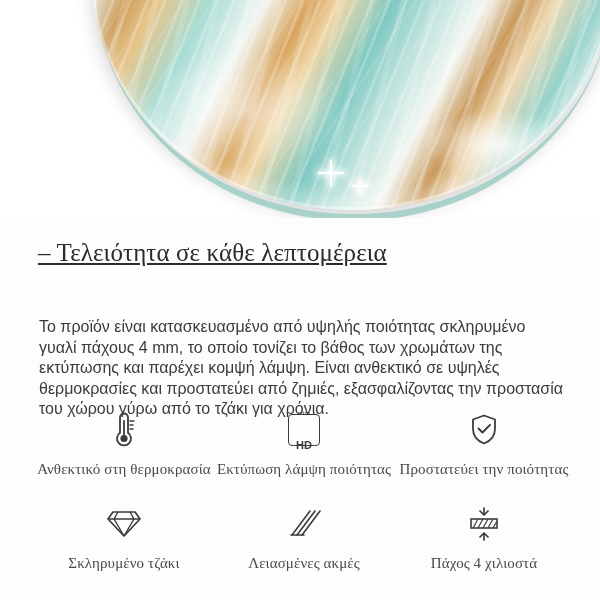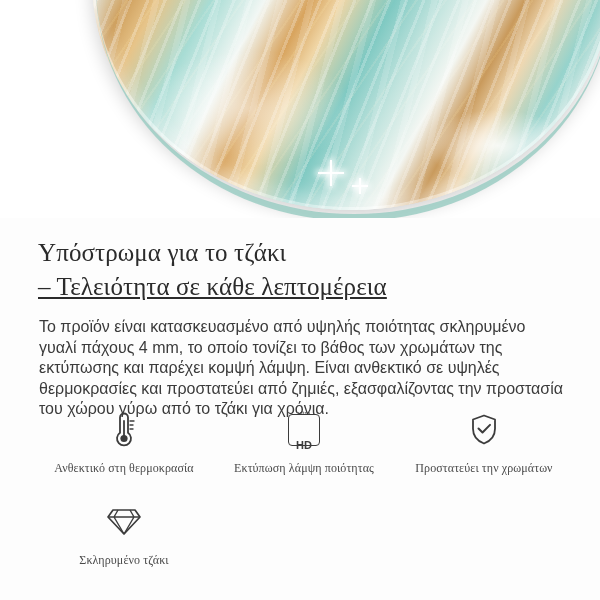--- a/index.html
+++ b/index.html
@@ -169,21 +169,21 @@
   }
   .feature-icon {
     height: 44px;
     display: flex;
     align-items: center;
     justify-content: center;
   }
   .feature-label {
     margin-top: 9px;
     font-family: "Liberation Serif", serif;
-    font-size: 12px;
+    font-size: 15px;
     color: #4a4a4a;
     text-align: center;
     letter-spacing: 0.1px;
   }
   .ultrahd-box {
     width: 30px;
     height: 30px;
     border: 1.6px solid #3c3c3c;
     border-radius: 4px;
     display: flex;
@@ -218,21 +218,20 @@
       <div class="hero-plate-rim"></div>
     </div>
     <div class="hero-edge"></div>
     <div class="hero-sparkle sp1"></div>
     <div class="hero-sparkle sp2"></div>
   </div>
 
   <div class="content">
 
     <div class="headline">
-      <span>Υπόστρωμα για το τζάκι</span>
       <span class="line2">– Τελειότητα σε κάθε λεπτομέρεια</span>
     </div>
 
     <div class="body-copy">Το προϊόν είναι κατασκευασμένο από υψηλής ποιότητας σκληρυμένο γυαλί πάχους 4 mm, το οποίο τονίζει το βάθος των χρωμάτων της εκτύπωσης και παρέχει κομψή λάμψη. Είναι ανθεκτικό σε υψηλές θερμοκρασίες και προστατεύει από ζημιές, εξασφαλίζοντας την προστασία του χώρου γύρω από το τζάκι για χρόνια.</div>
 
     <div class="features">
 
       <div class="feature">
         <div class="feature-icon">
           <svg width="34" height="38" viewBox="0 0 34 38" fill="none" xmlns="http://www.w3.org/2000/svg">
@@ -255,30 +254,52 @@
         <div class="feature-label">Εκτύπωση λάμψη ποιότητας</div>
       </div>
 
       <div class="feature">
         <div class="feature-icon">
           <svg width="34" height="38" viewBox="0 0 34 38" fill="none" xmlns="http://www.w3.org/2000/svg">
             <path d="M17 4.5l11 4v9.2c0 7.2-4.6 12.3-11 14.8-6.4-2.5-11-7.6-11-14.8V8.5l11-4z" stroke="#3c3c3c" stroke-width="1.8" stroke-linejoin="round"></path>
             <path d="M11.5 17.5l4 4 7.5-7.6" stroke="#3c3c3c" stroke-width="2" stroke-linecap="round" stroke-linejoin="round"></path>
           </svg>
         </div>
-        <div class="feature-label">Προστατεύει την χρωμάτων</div>
+        <div class="feature-label">Προστατεύει την ποιότητας</div>
       </div>
 
       <div class="feature">
         <div class="feature-icon">
           <svg width="36" height="34" viewBox="0 0 36 34" fill="none" xmlns="http://www.w3.org/2000/svg">
             <path d="M7 5h22l5 7-16 17L2 12l5-7z" stroke="#3c3c3c" stroke-width="1.7" stroke-linejoin="round"></path>
             <path d="M2 12h32M12 5l-4 7 10 17M24 5l4 7-10 17" stroke="#3c3c3c" stroke-width="1.4" stroke-linejoin="round"></path>
           </svg>
         </div>
         <div class="feature-label">Σκληρυμένο τζάκι</div>
       </div>
 
-
+      <div class="feature">
+        <div class="feature-icon">
+          <svg width="36" height="34" viewBox="0 0 36 34" fill="none" xmlns="http://www.w3.org/2000/svg">
+            <path d="M6 28L24 4" stroke="#3c3c3c" stroke-width="1.6" stroke-linecap="round"></path>
+            <path d="M11 28L29 4" stroke="#3c3c3c" stroke-width="1.6" stroke-linecap="round"></path>
+            <path d="M16 28L34 4" stroke="#3c3c3c" stroke-width="1.6" stroke-linecap="round"></path>
+            <path d="M5 28h13" stroke="#3c3c3c" stroke-width="1.6" stroke-linecap="round"></path>
+          </svg>
+        </div>
+        <div class="feature-label">Λειασμένες ακμές</div>
+      </div>
+
+      <div class="feature">
+        <div class="feature-icon">
+          <svg width="38" height="36" viewBox="0 0 38 36" fill="none" xmlns="http://www.w3.org/2000/svg">
+            <path d="M19 2v7M19 9l-4-4M19 9l4-4" stroke="#3c3c3c" stroke-width="1.7" stroke-linecap="round" stroke-linejoin="round"></path>
+            <rect x="6" y="13" width="26" height="9" stroke="#3c3c3c" stroke-width="1.6"></rect>
+            <path d="M8 22l5-9M13 22l5-9M18 22l5-9M23 22l5-9M28 22l4-7" stroke="#3c3c3c" stroke-width="1.2"></path>
+            <path d="M19 34v-7M19 27l-4 4M19 27l4 4" stroke="#3c3c3c" stroke-width="1.7" stroke-linecap="round" stroke-linejoin="round"></path>
+          </svg>
+        </div>
+        <div class="feature-label">Πάχος 4 χιλιοστά</div>
+      </div>
 
     </div>
   </div>
 </div>
 
 </body></html>

